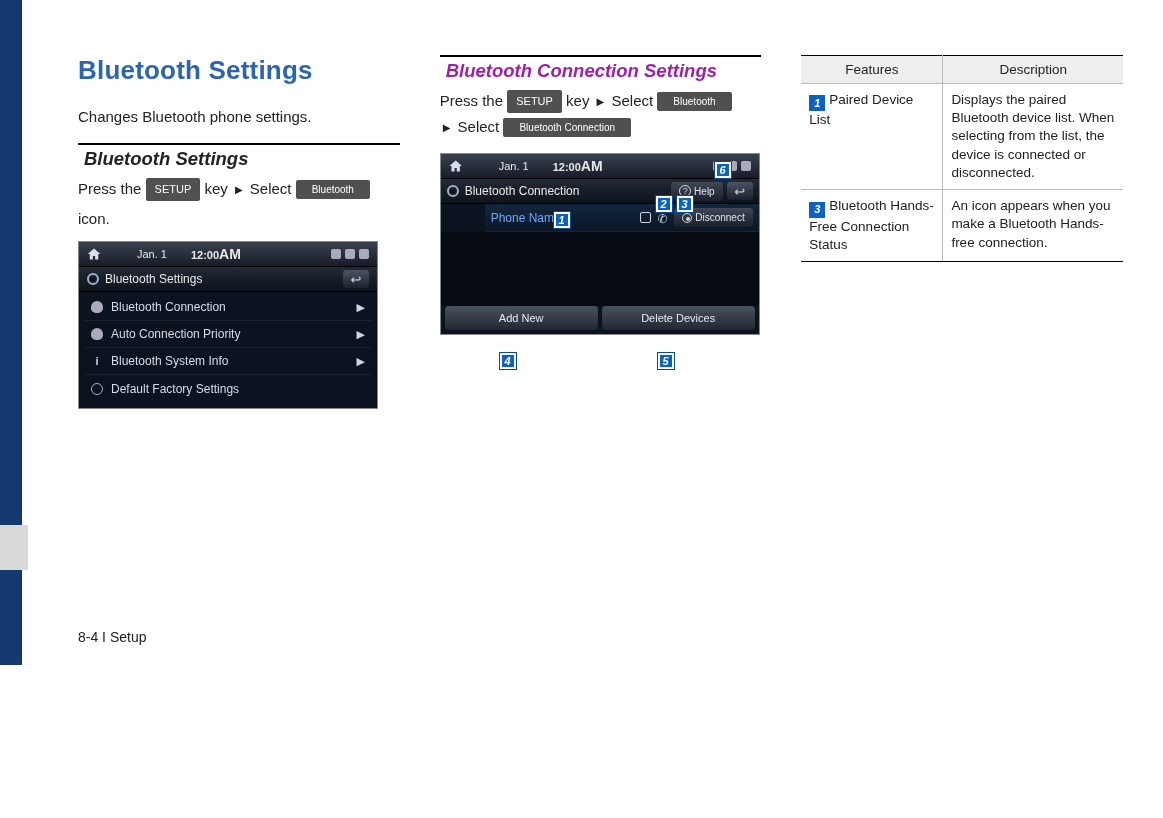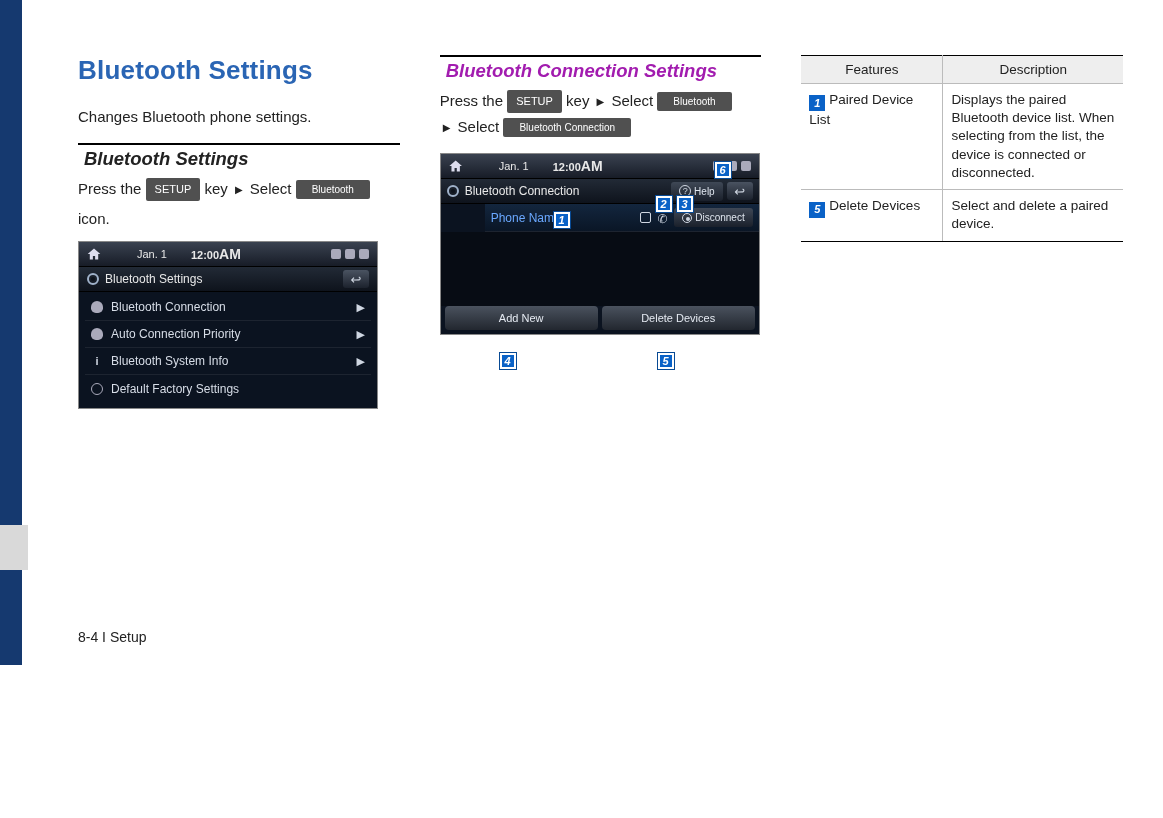--- a/index.html
+++ b/index.html
@@ -404,22 +404,22 @@
             <th>Features</th>
             <th>Description</th>
           </tr>
         </thead>
         <tbody id="featbody">
             <tr>
               <td><span class="ncell">1</span><span>Paired Device List</span></td>
               <td>Displays the paired Bluetooth device list. When selecting from the list, the device is connected or disconnected.</td>
             </tr>
             <tr>
-              <td><span class="ncell">5</span><span>Delete Devices</span></td>
-              <td>Select and delete a paired device.</td>
+              <td><span class="ncell">3</span><span>Bluetooth Hands-Free Connection Status</span></td>
+              <td>An icon appears when you make a Bluetooth Hands-free connection.</td>
             </tr>
           </tbody>
       </table>
     </div>
 
   </div>
   <div class="footer">8-4 I Setup</div>
 </div>
 
 </body></html>

